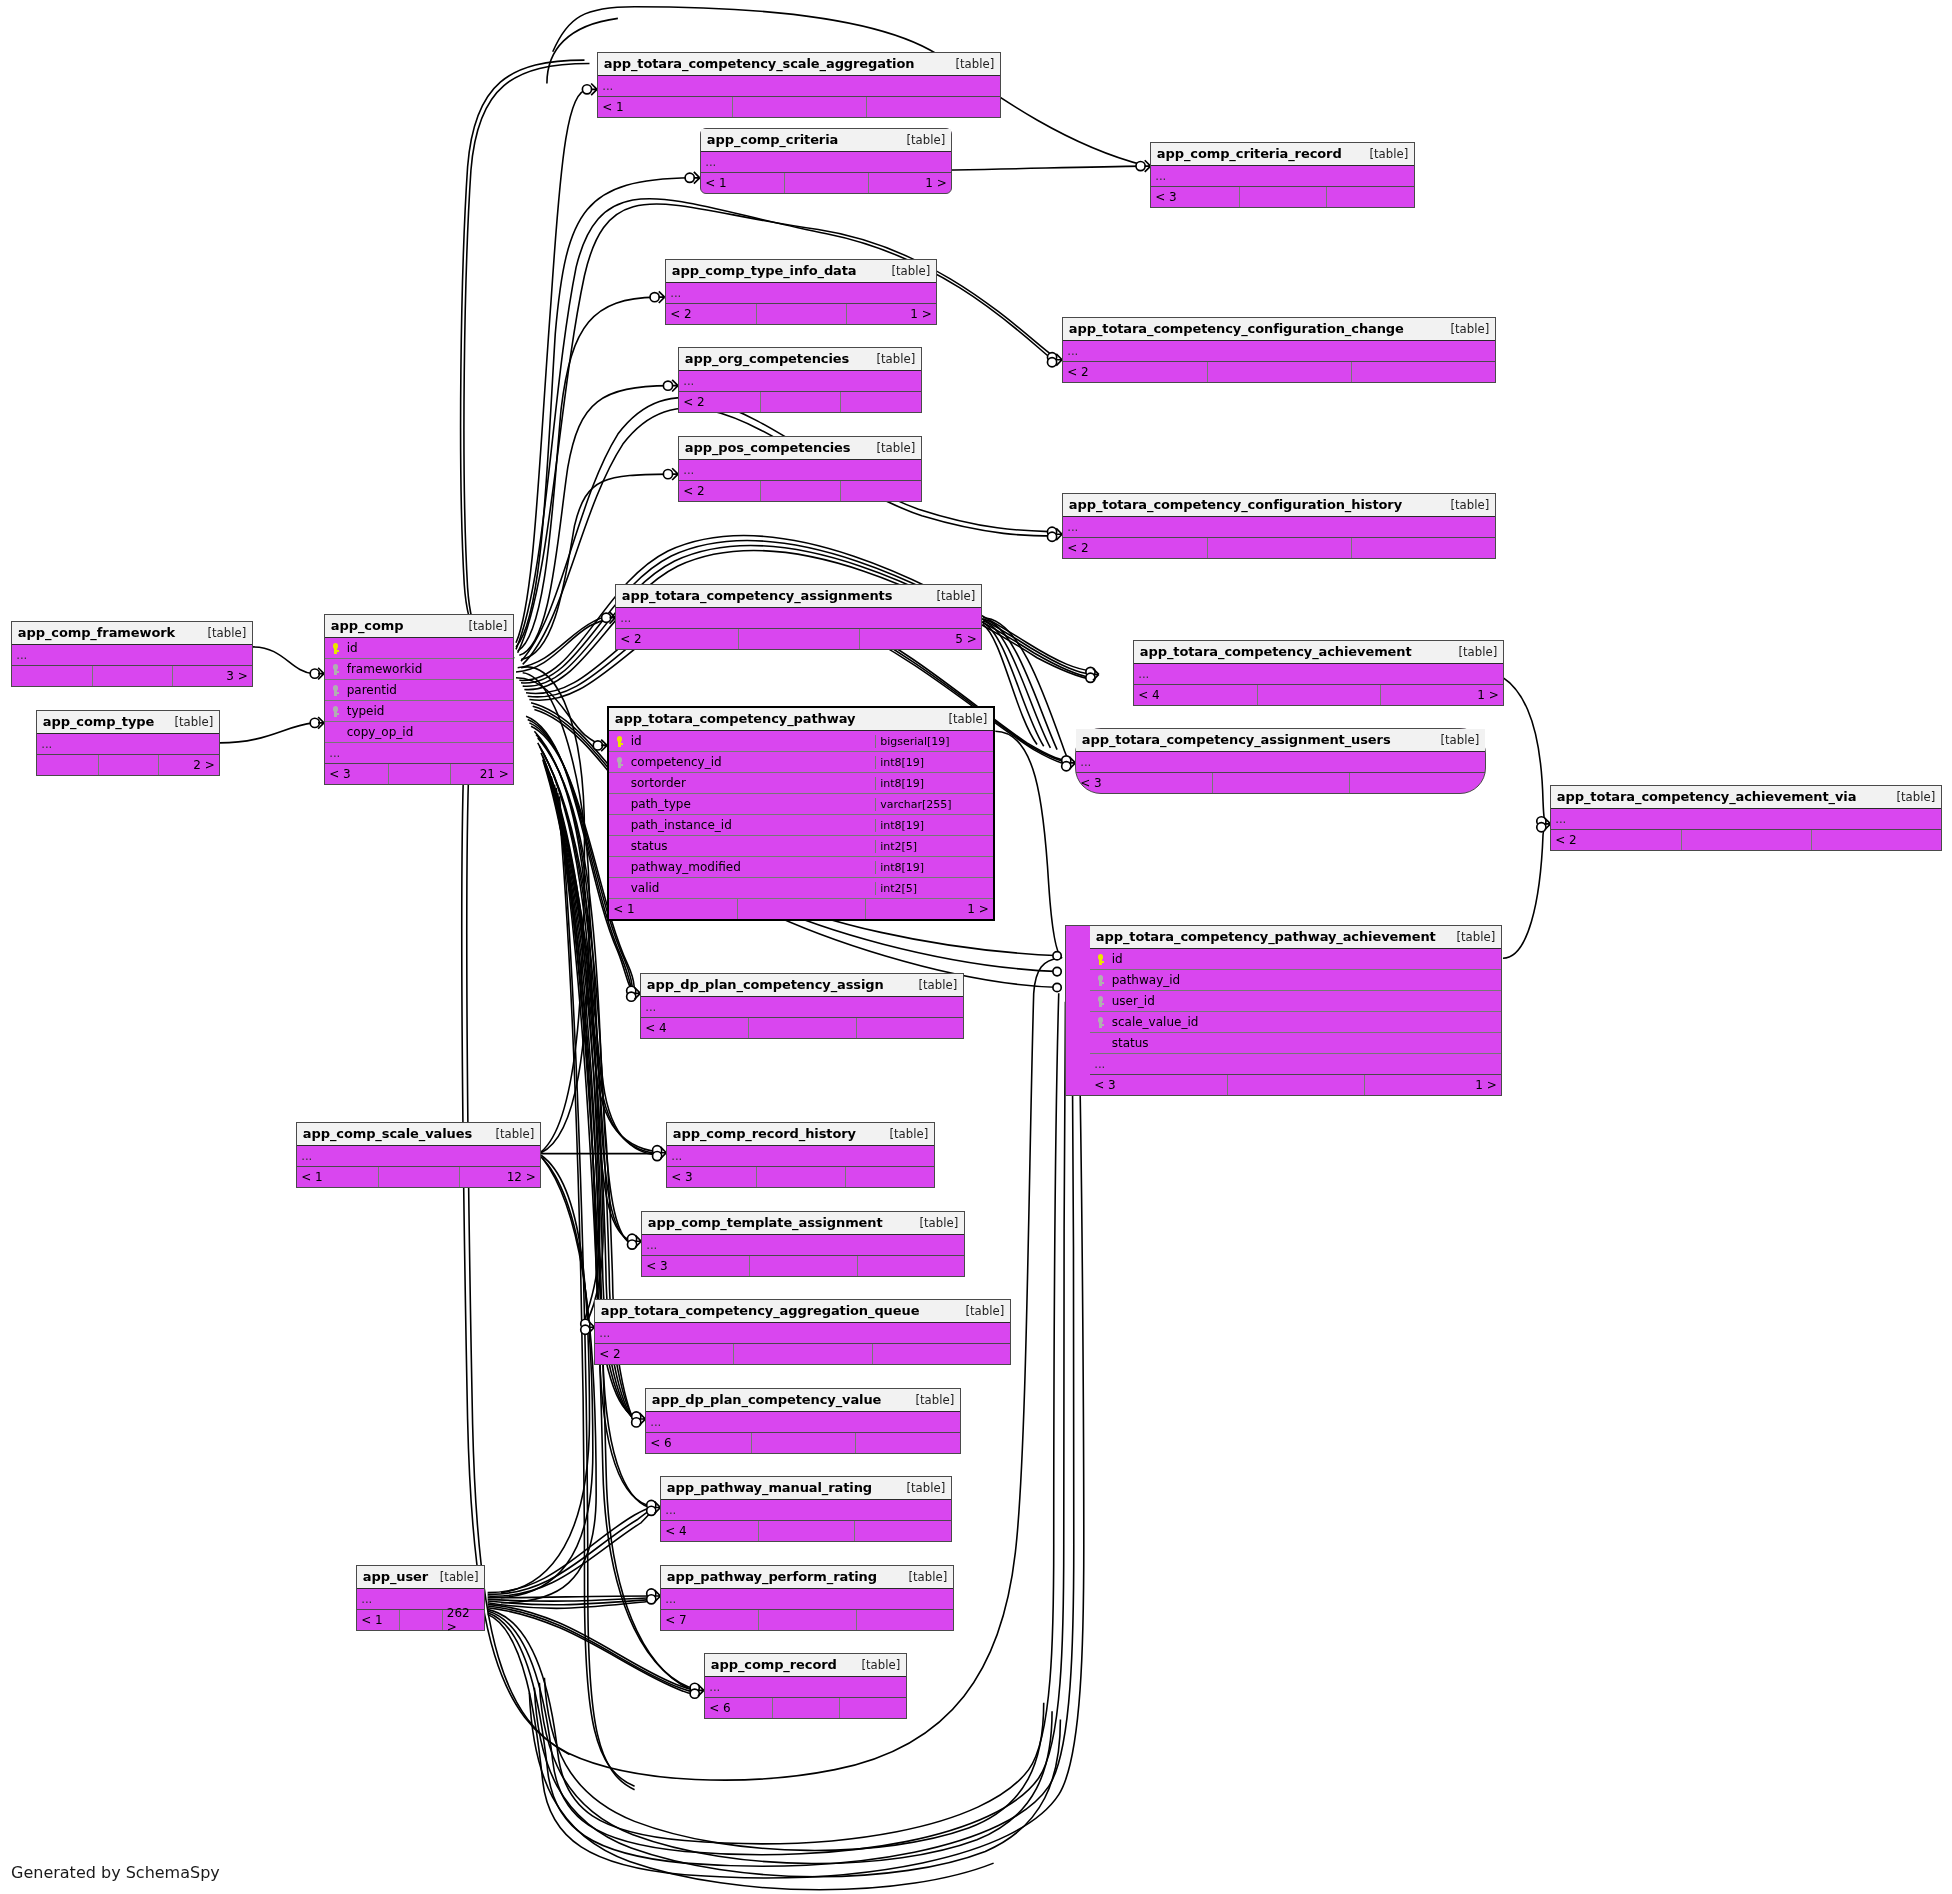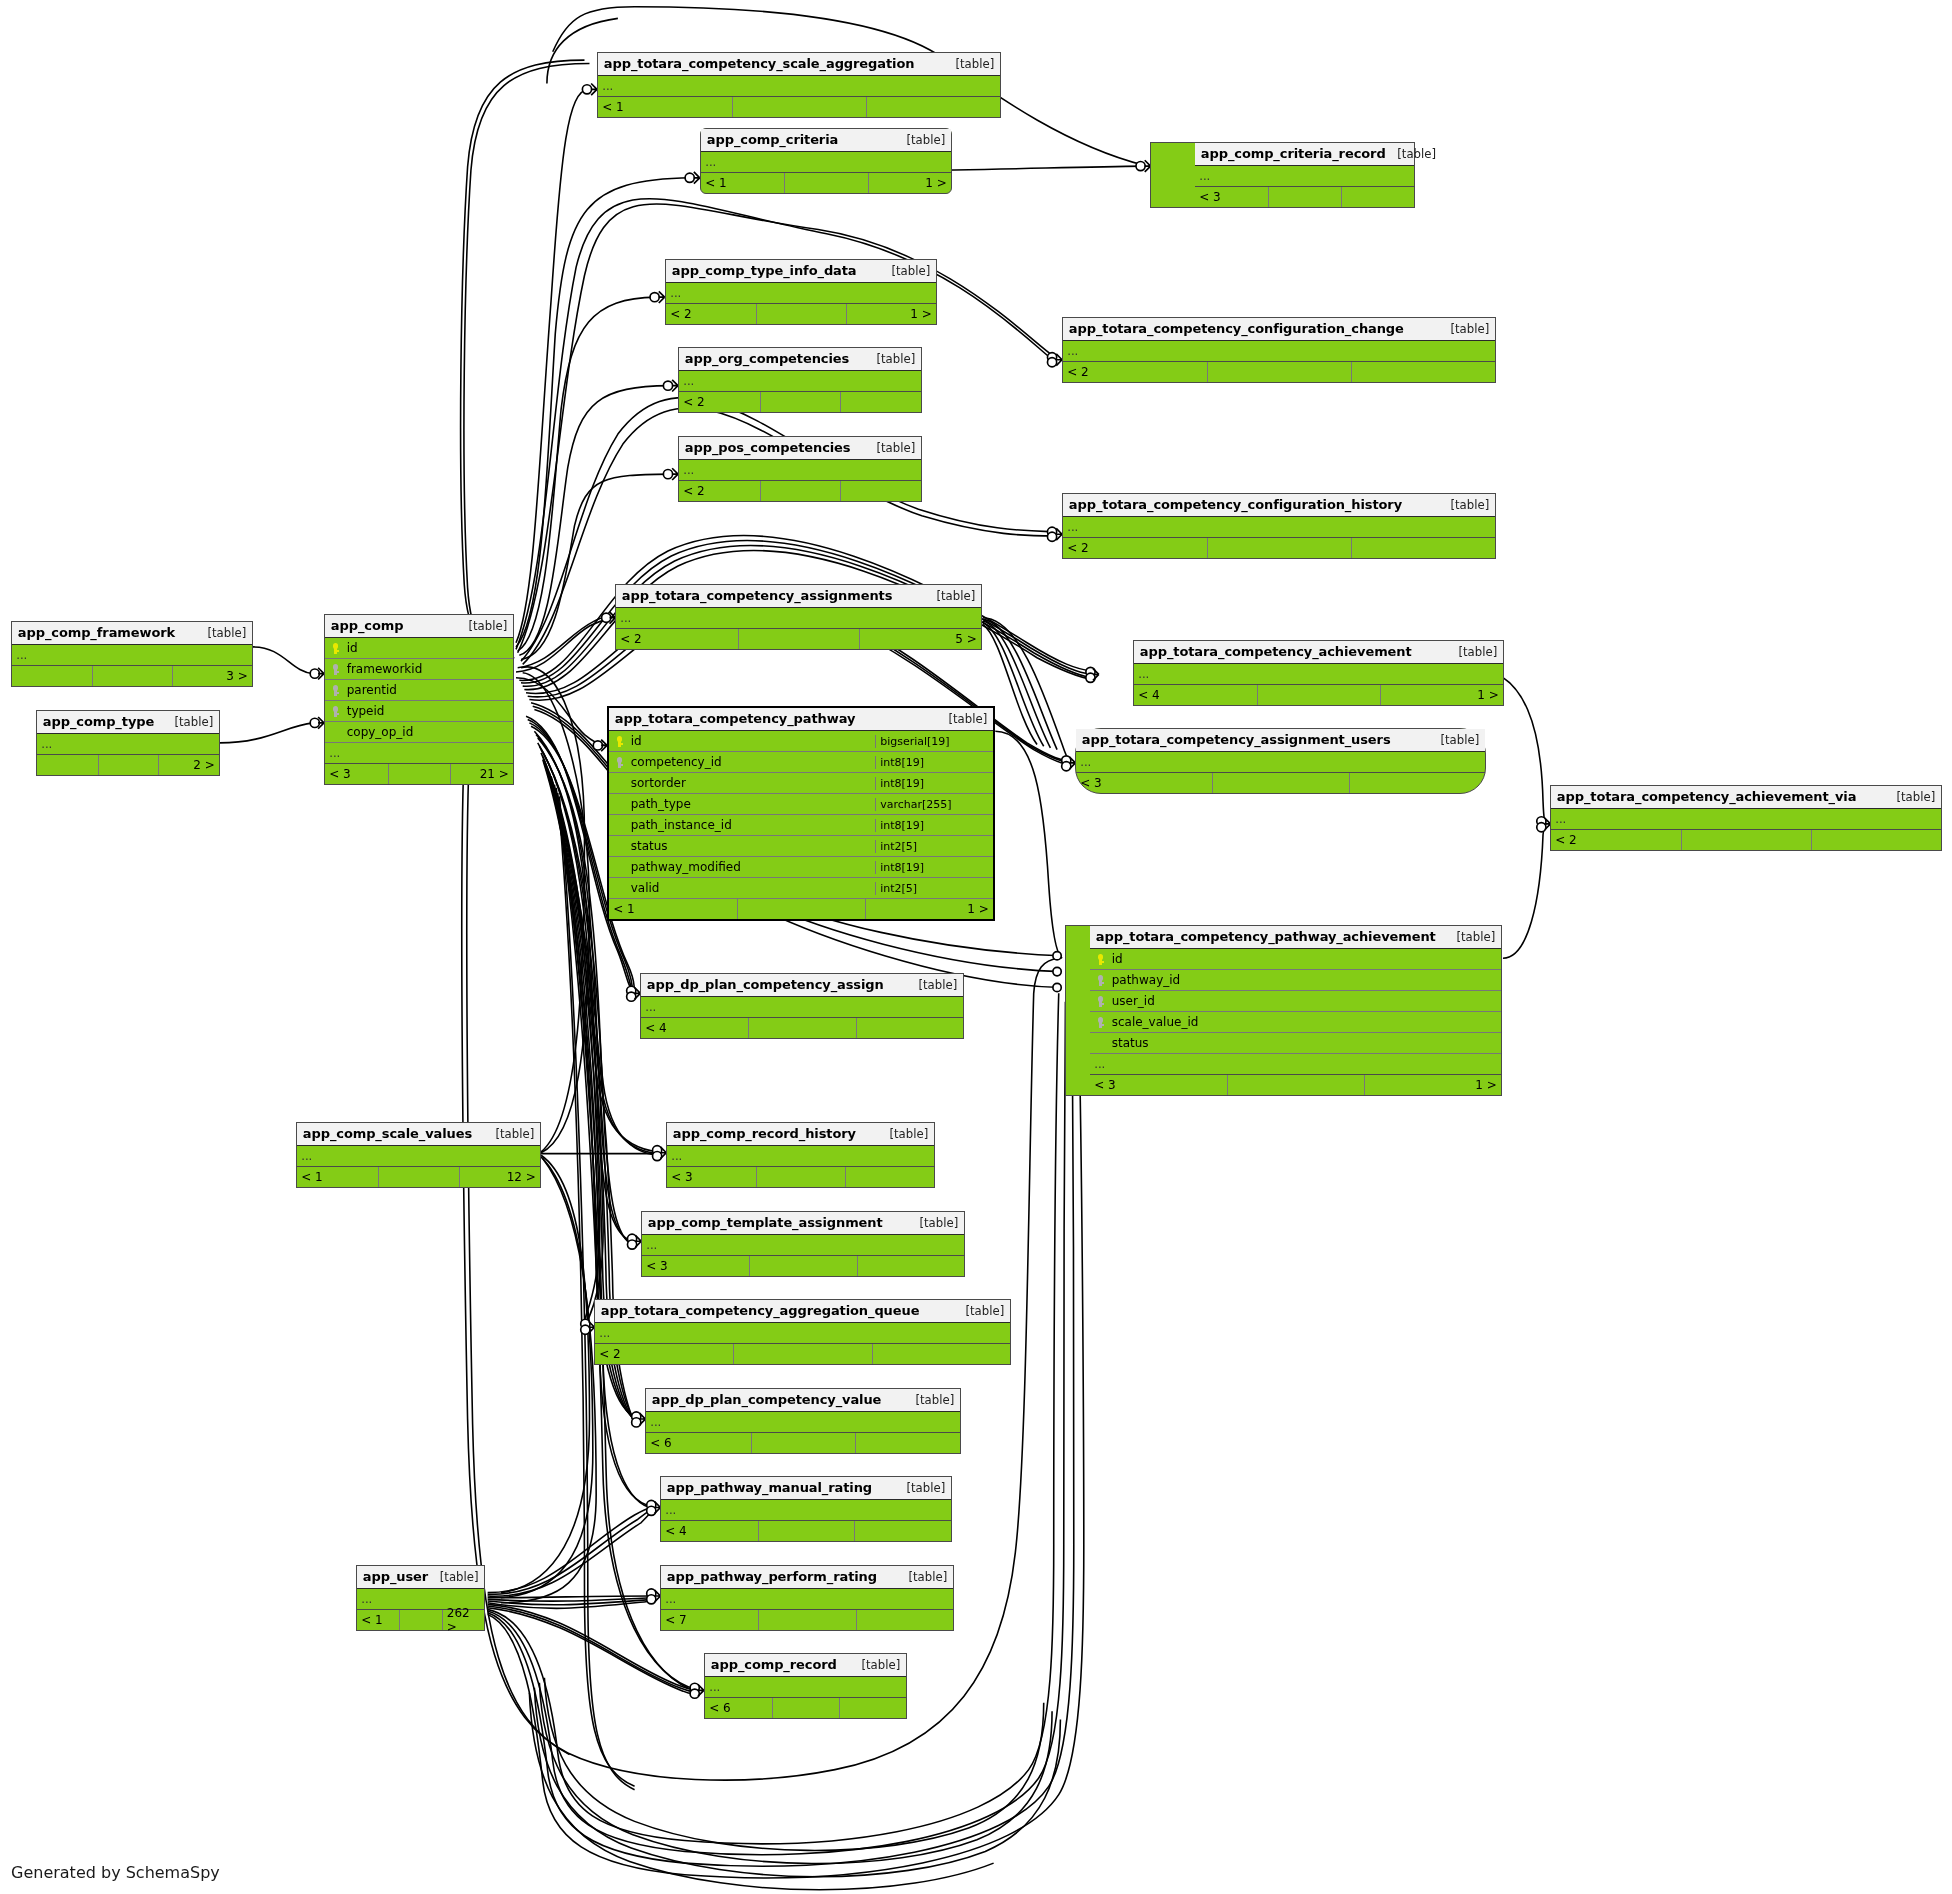--- a/index.html
+++ b/index.html
@@ -16,21 +16,21 @@
     overflow: hidden;
   }
   #edges {
     position: absolute;
     left: 0; top: 0;
     width: 1953px; height: 1894px;
     pointer-events: none;
   }
   .table-node {
     position: absolute;
-    background: #84cc16;
+    background: #d946ef;
     border: 1.3px solid #4a4a4a;
     z-index: 5;
   }
   .table-node.focus {
     border: 2.5px solid #000000;
   }
   .tn-head {
     background: #f2f2f2;
     border-bottom: 1.3px solid #2a2a2a;
     display: flex;
@@ -385,21 +385,21 @@
           <span class="tn-name">app_comp_criteria</span>
           <span class="tn-tag">[table]</span>
         </div>
         <div class="tn-ellipsis">...</div>
         <div class="tn-foot">
           <div class="l">&lt; 1</div>
           <div class="c"></div>
           <div class="r">1 &gt;</div>
         </div>
       </div>
-      <div class="table-node" style="left: 1150px; top: 142px; width: 265px; padding-left: 44px;">
+      <div class="table-node" style="left: 1150px; top: 142px; width: 265px;">
         <div class="tn-head">
           <span class="tn-name">app_comp_criteria_record</span>
           <span class="tn-tag">[table]</span>
         </div>
         <div class="tn-ellipsis">...</div>
         <div class="tn-foot">
           <div class="l">&lt; 3</div>
           <div class="c"></div>
           <div class="r"></div>
         </div>

